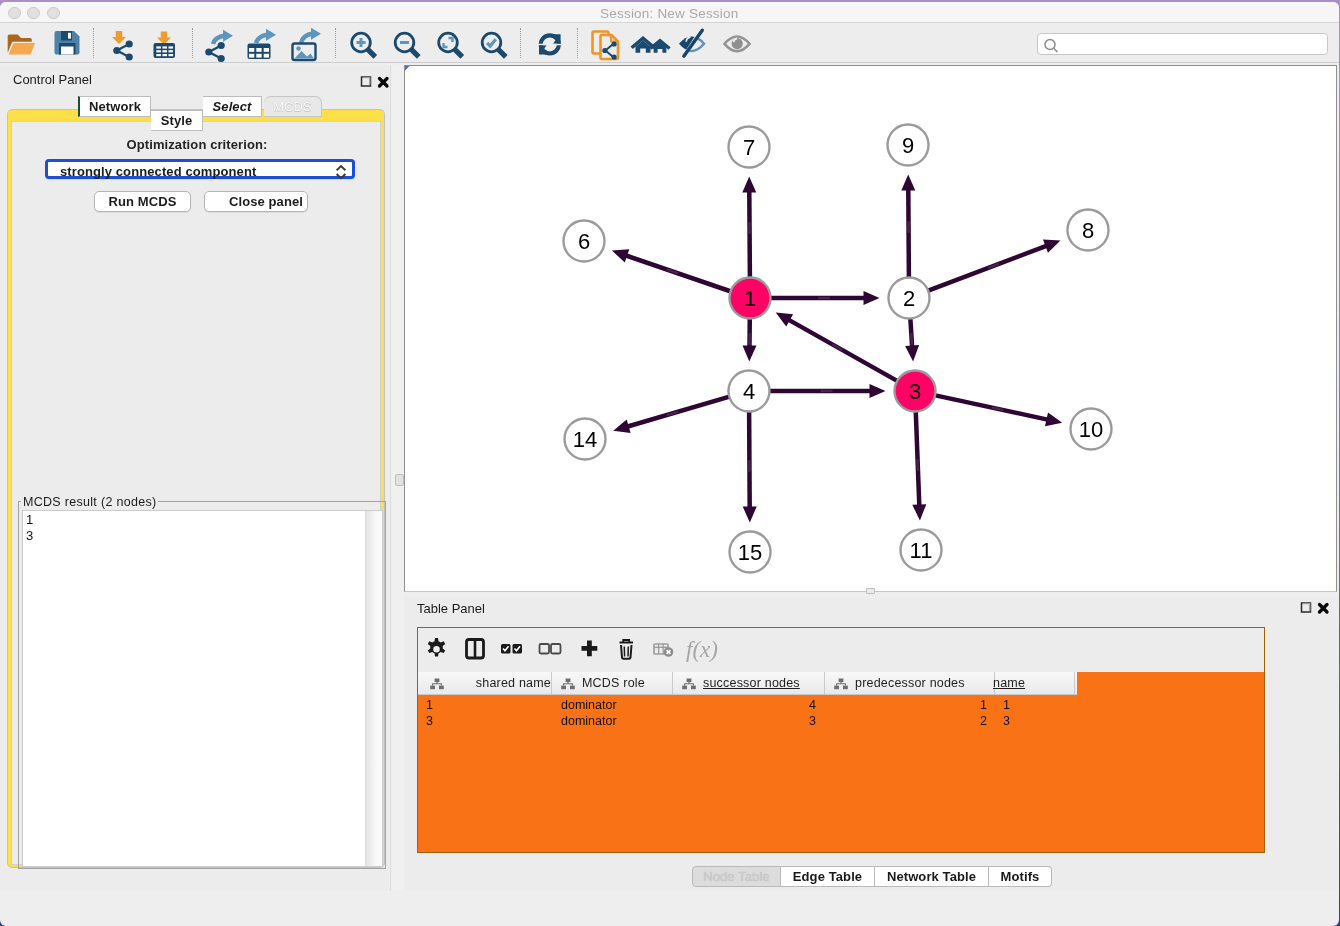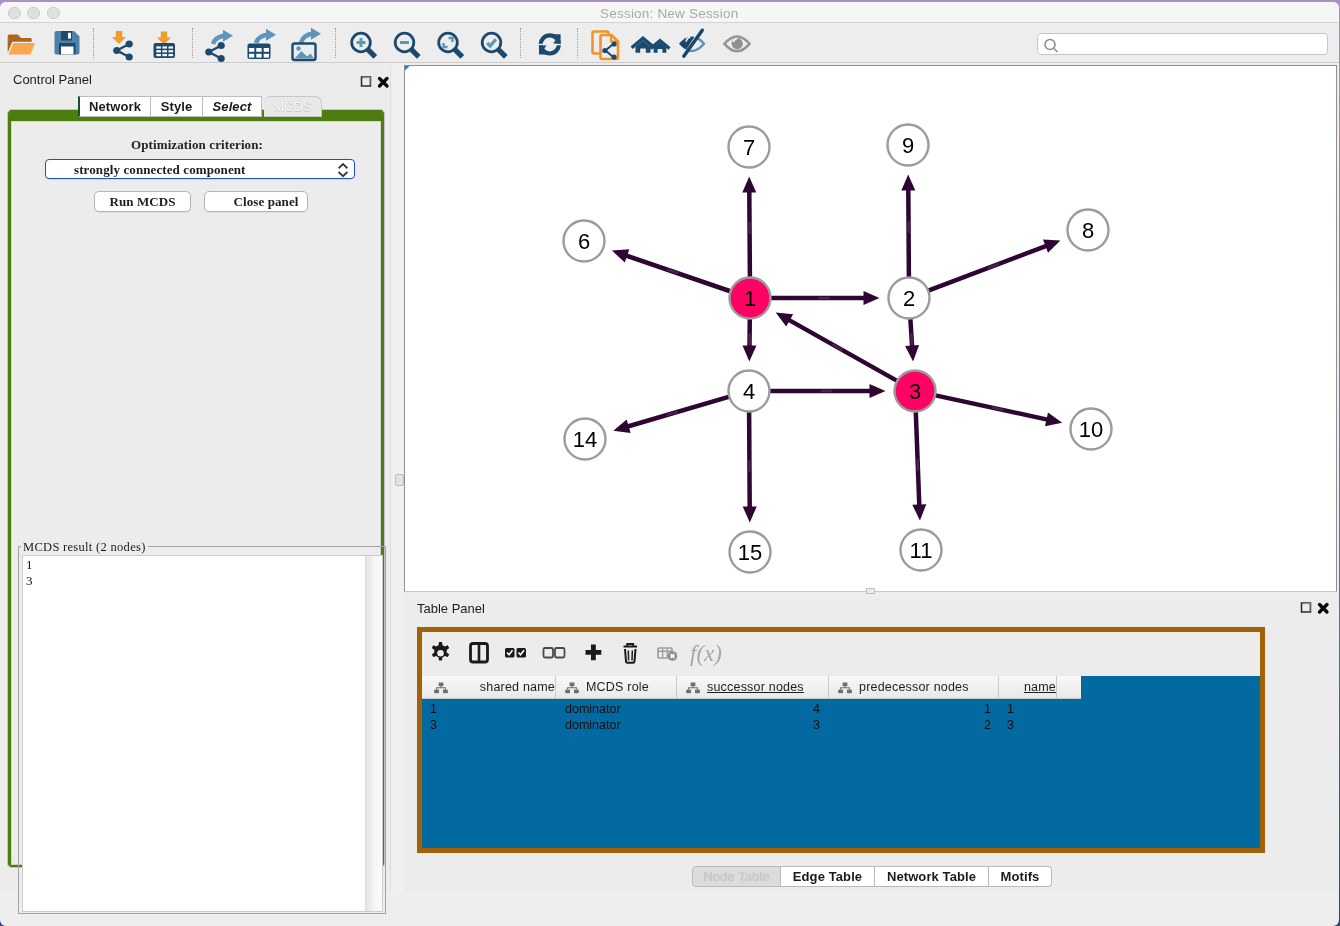--- a/index.html
+++ b/index.html
@@ -10,40 +10,40 @@
 .tl { position:absolute; top:5px; width:12.5px; height:12.5px; border-radius:50%; background:#e0e0e0; border:1px solid #cbcbcb; }
 #title { position:absolute; top:4px; left:0; width:100%; text-align:center; font-size:13.5px; color:#a9a9ae; letter-spacing:0.2px;}
 #toolbar { position:absolute; left:0; top:21px; width:100%; height:40px; background:#ededed; border-bottom:1px solid #cccccc; }
 .sep { position:absolute; top:5px; height:30px; width:0; border-left:1px dotted #9a9a9a; }
 #search { position:absolute; left:1037px; top:10px; width:291px; height:22px; background:#ffffff; border:1px solid #c6c6c6; border-radius:4px; }
 #main { position:absolute; left:0; top:63px; width:100%; height:826px; background:#eeeeee; }
 
 #cpanel { position:absolute; left:0; top:0; width:391px; height:826px; background:#ececec; border-right:1px solid #dddddd;}
 #cp-title { position:absolute; left:13px; top:7px; font-size:13px; color:#1c1c1c; }
 .tab { position:absolute; top:31px; z-index:3; height:21px; background:#ffffff; border:1px solid #bdbdbd; border-left:none; font-size:13px; font-weight:bold; color:#1a1a1a; text-align:center; line-height:19px; letter-spacing:0.1px; }
-#tabpane { position:absolute; left:7px; top:44px; width:378px; height:759px; background:#4d7c0f; border:1px solid #c3c3c3; border-radius:5px;font-family:Liberation Serif, serif; }
+#tabpane { position:absolute; left:7px; top:44px; width:378px; height:759px; background:#fde047; border:1px solid #c3c3c3; border-radius:5px; }
 #tabinner { position:absolute; left:3px; top:11px; width:370px; height:744px; background:#ececec; border:1px solid #d2d2d2; }
 #optlabel { position:absolute; left:0; top:27px; width:378px; text-align:center; font-size:13px; font-weight:bold; color:#242424; letter-spacing:0.1px; }
-#dropdown { position:absolute; left:37px; top:49px; width:310px; height:20px; background:#ffffff; border:1px solid #1d4ed8; border-radius:4px; box-shadow:0 1px 1px rgba(0,0,0,0.08); font-size:13px; font-weight:bold; color:#1d1d1d; line-height:19px; padding-left:28px; letter-spacing:0.1px; }
+#dropdown { position:absolute; left:37px; top:49px; width:310px; height:20px; background:#ffffff; border:3px solid #1d4ed8; border-radius:4px; box-shadow:0 1px 1px rgba(0,0,0,0.08); font-size:13px; font-weight:bold; color:#1d1d1d; line-height:19px; padding-left:12px; letter-spacing:0.1px; }
 .btn { position:absolute; top:81px; height:21px; background:#ffffff; border:1px solid #b5b5b5; border-radius:5px; font-size:13px; font-weight:bold; color:#1d1d1d; text-align:center; line-height:19px; box-shadow:0 1px 1px rgba(0,0,0,0.07); letter-spacing:0.1px;}
-#fieldset { position:absolute; left:10px; top:391px; width:368px; height:368px; border:1px solid #a2a2a2;margin-top:45px; }
+#fieldset { position:absolute; left:10px; top:391px; width:368px; height:368px; border:1px solid #a2a2a2; }
 #fslegend { position:absolute; left:2px; top:-7px; background:#ececec; padding:0 2px; font-size:12.5px; color:#1b1b1b; letter-spacing:0.3px; }
 #fswhite { position:absolute; left:3px; top:8px; width:361px; height:357px; background:#ffffff; border:1px solid #cccccc; font-size:13px; color:#111; padding:1px 0 0 3px; line-height:16.5px;}
 #fsscroll { position:absolute; right:0px; top:0px; width:17px; height:355px; background:linear-gradient(90deg,#e3e3e3,#f6f6f6 55%,#fbfbfb); border-left:1px solid #dcdcdc; }
 
 #vsplit { position:absolute; left:392px; top:0; width:12px; height:826px; background:#f0f0f0; }
 
 #netframe { position:absolute; left:404px; top:0px; width:933px; height:527px; background:#ffffff; border:1px solid #8f8f8f; border-bottom:1px solid #c6c6c6; }
 #nettitle { position:absolute; left:0; top:0; width:100%; height:21px; background:linear-gradient(180deg,#f6f6f6,#dcdcdc); border-bottom:1px solid #b5b5b5; }
 .tl2 { position:absolute; top:4px; width:12px; height:12px; border-radius:50%; }
 #netname { position:absolute; top:4px; left:0; width:100%; text-align:center; font-size:12.5px; font-weight:bold; letter-spacing:0.4px; color:#1d1d1d; }
 
 #tpanel { position:absolute; left:404px; top:533px; width:934px; height:293px; background:#ececec; }
 #tp-title { position:absolute; left:13px; top:3px; font-size:13px; color:#1c1c1c; }
-#tbox { position:absolute; left:13px; top:29px; width:848px; height:226px; background:#0369a1; border:5px solid #a16207; }
+#tbox { position:absolute; left:13px; top:29px; width:848px; height:226px; background:#f97316; border:1px solid #a16207; }
 #ttoolbar { position:absolute; left:0; top:0; width:100%; height:44px; background:#ececec; }
 #thead { position:absolute; left:0; top:44px; width:659px; height:23px; background:linear-gradient(180deg,#f8f8f8,#e9e9e9); border-bottom:1px solid #c9c9c9; }
 .th { position:absolute; top:0; height:23px; border-right:1px solid #c9c9c9; font-size:12.5px; color:#1e1e1e; text-align:left; padding-left:30px; line-height:23px; letter-spacing:0.2px; }
 .trow { position:absolute; font-size:12.5px; color:#111; }
 .btab { position:absolute; top:0; height:21px; background:#ffffff; border:1px solid #b9b9b9; border-left:none; font-size:13px; font-weight:bold; color:#1a1a1a; text-align:center; line-height:19px; letter-spacing:0.1px; }
 #statusbar { position:absolute; left:0; top:889px; width:100%; height:35px; background:#ececec; border-top:1px solid #cfcfcf; }
 #membtn { position:absolute; right:9px; top:6px; width:75px; height:23px; background:#f6f6f6; border:1px solid #9f9f9f; font-size:11.5px; color:#111; line-height:21px; padding-left:24px; }
 #listbtn { position:absolute; left:10px; top:8px; width:28px; height:20px; background:#fbfbfb; border:1px solid #9f9f9f; }
 </style>
 </head>
@@ -198,21 +198,21 @@
       <svg width="40" height="16" style="position:absolute;left:358px;top:9px;">
 <rect x="3.5" y="3" width="9" height="9" fill="none" stroke="#2a2a2a" stroke-width="1.5"></rect>
 <rect x="4.8" y="3" width="7.7" height="1.2" fill="#9a9a9a"></rect>
           <rect x="11.3" y="3.8" width="1.2" height="7.4" fill="#9a9a9a"></rect>
 <g stroke="#0a0a0a" stroke-width="3.3" stroke-linecap="round">
             <line x1="21.5" y1="4.5" x2="29" y2="12"></line>
             <line x1="29" y1="4.5" x2="21.5" y2="12"></line>
           </g>
 </svg>
       <div class="tab" style="left:78px; width:73px; border-left:2px solid #14532d;">Network</div>
-      <div class="tab" style="left:151px; width:52px;">Style</div>
+      <div class="tab" style="left:151px; width:52px;margin-top:14px;">Style</div>
       <div class="tab" style="left:203px; width:59px;font-style:italic;">Select</div>
       <div class="tab" style="left:264px; width:58px; background:#e8e8e8; border-color:#c6c6c6; color:#fafafa; font-weight:normal; border-radius:7px 7px 0 0; text-shadow:0 0 1px #b5b5b5, 0 1px 0 #c9c9c9;">MCDS</div>
       <div id="tabpane">
         <div id="tabinner"></div>
         <div id="optlabel" style="left:0; width:378px;">Optimization criterion:</div>
         <div id="dropdown">strongly connected component<svg width="14" height="20" style="position:absolute;right:4px;top:0px;">
 <g stroke="#3a3a3a" stroke-width="1.9" fill="none" stroke-linecap="square">
 <path d="M3.3,7.6 L7,4.1 L10.7,7.6"></path>
 <path d="M3.3,12.6 L7,16.1 L10.7,12.6"></path>
               </g>
@@ -410,21 +410,21 @@
           <div class="th" style="left:407px; width:170px;"><svg width="14" height="12" viewBox="0 0 14 12" style="position:absolute;left:9px;top:6px;">
 <g fill="#6e6e6e">
                   <rect x="4.6" y="0.5" width="4.8" height="3.6"></rect>
                   <rect x="0.2" y="7.6" width="4.8" height="3.6"></rect>
                   <rect x="9" y="7.6" width="4.8" height="3.6"></rect>
                 </g>
 <g stroke="#6e6e6e" stroke-width="1.1" fill="none">
                   <path d="M7,4.1 v1.7 M2.6,7.6 v-1.8 h8.8 v1.8"></path>
                 </g>
 </svg>predecessor nodes</div>
-          <div class="th" style="left:553px; width:82px; text-align:right; padding-left:0;text-decoration:underline;">name</div>
+          <div class="th" style="left:575px; width:82px; text-align:left; padding-left:0;text-decoration:underline;">name</div>
         </div>
         <div class="trow" style="left:8px; top:70px;">1</div>
 <div class="trow" style="left:143px; top:70px;">dominator</div>
 <div class="trow" style="left:255px; top:70px; width:143px; text-align:right;">4</div>
 <div class="trow" style="left:407px; top:70px; width:162px; text-align:right;">1</div>
 <div class="trow" style="left:585px; top:70px;">1</div>
 <div class="trow" style="left:8px; top:86px;">3</div>
 <div class="trow" style="left:143px; top:86px;">dominator</div>
 <div class="trow" style="left:255px; top:86px; width:143px; text-align:right;">3</div>
 <div class="trow" style="left:407px; top:86px; width:162px; text-align:right;">2</div>

